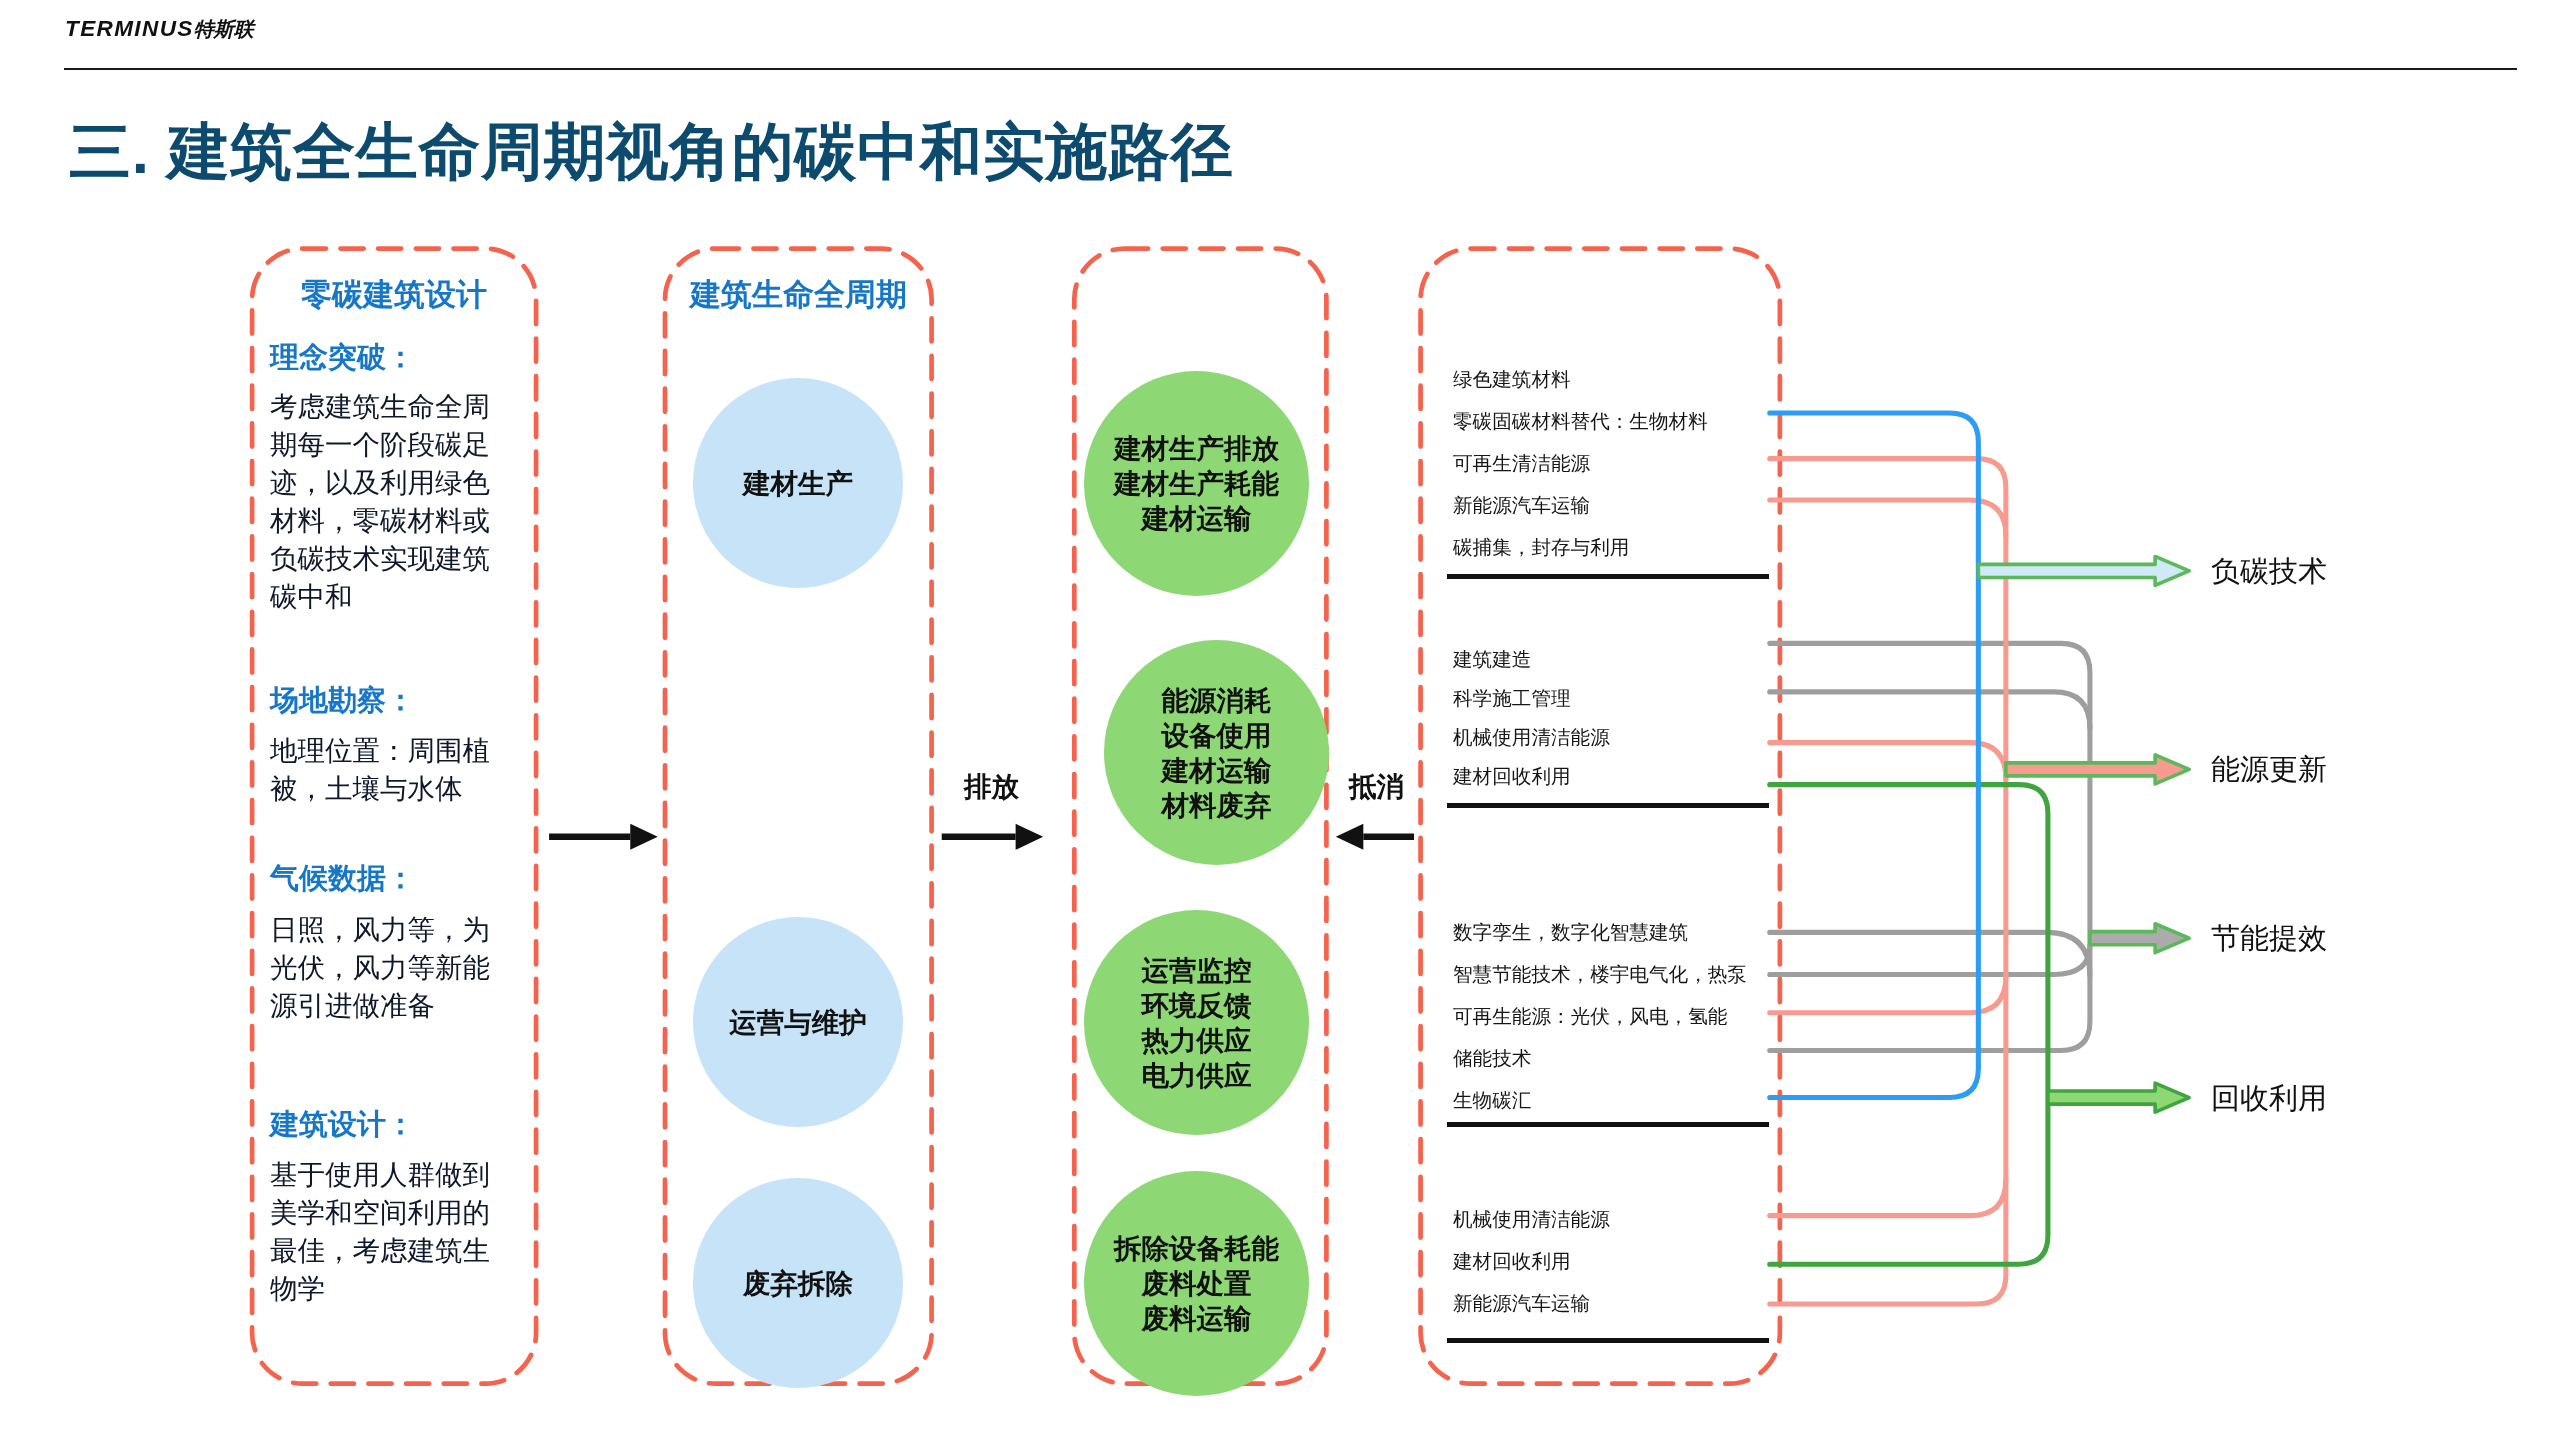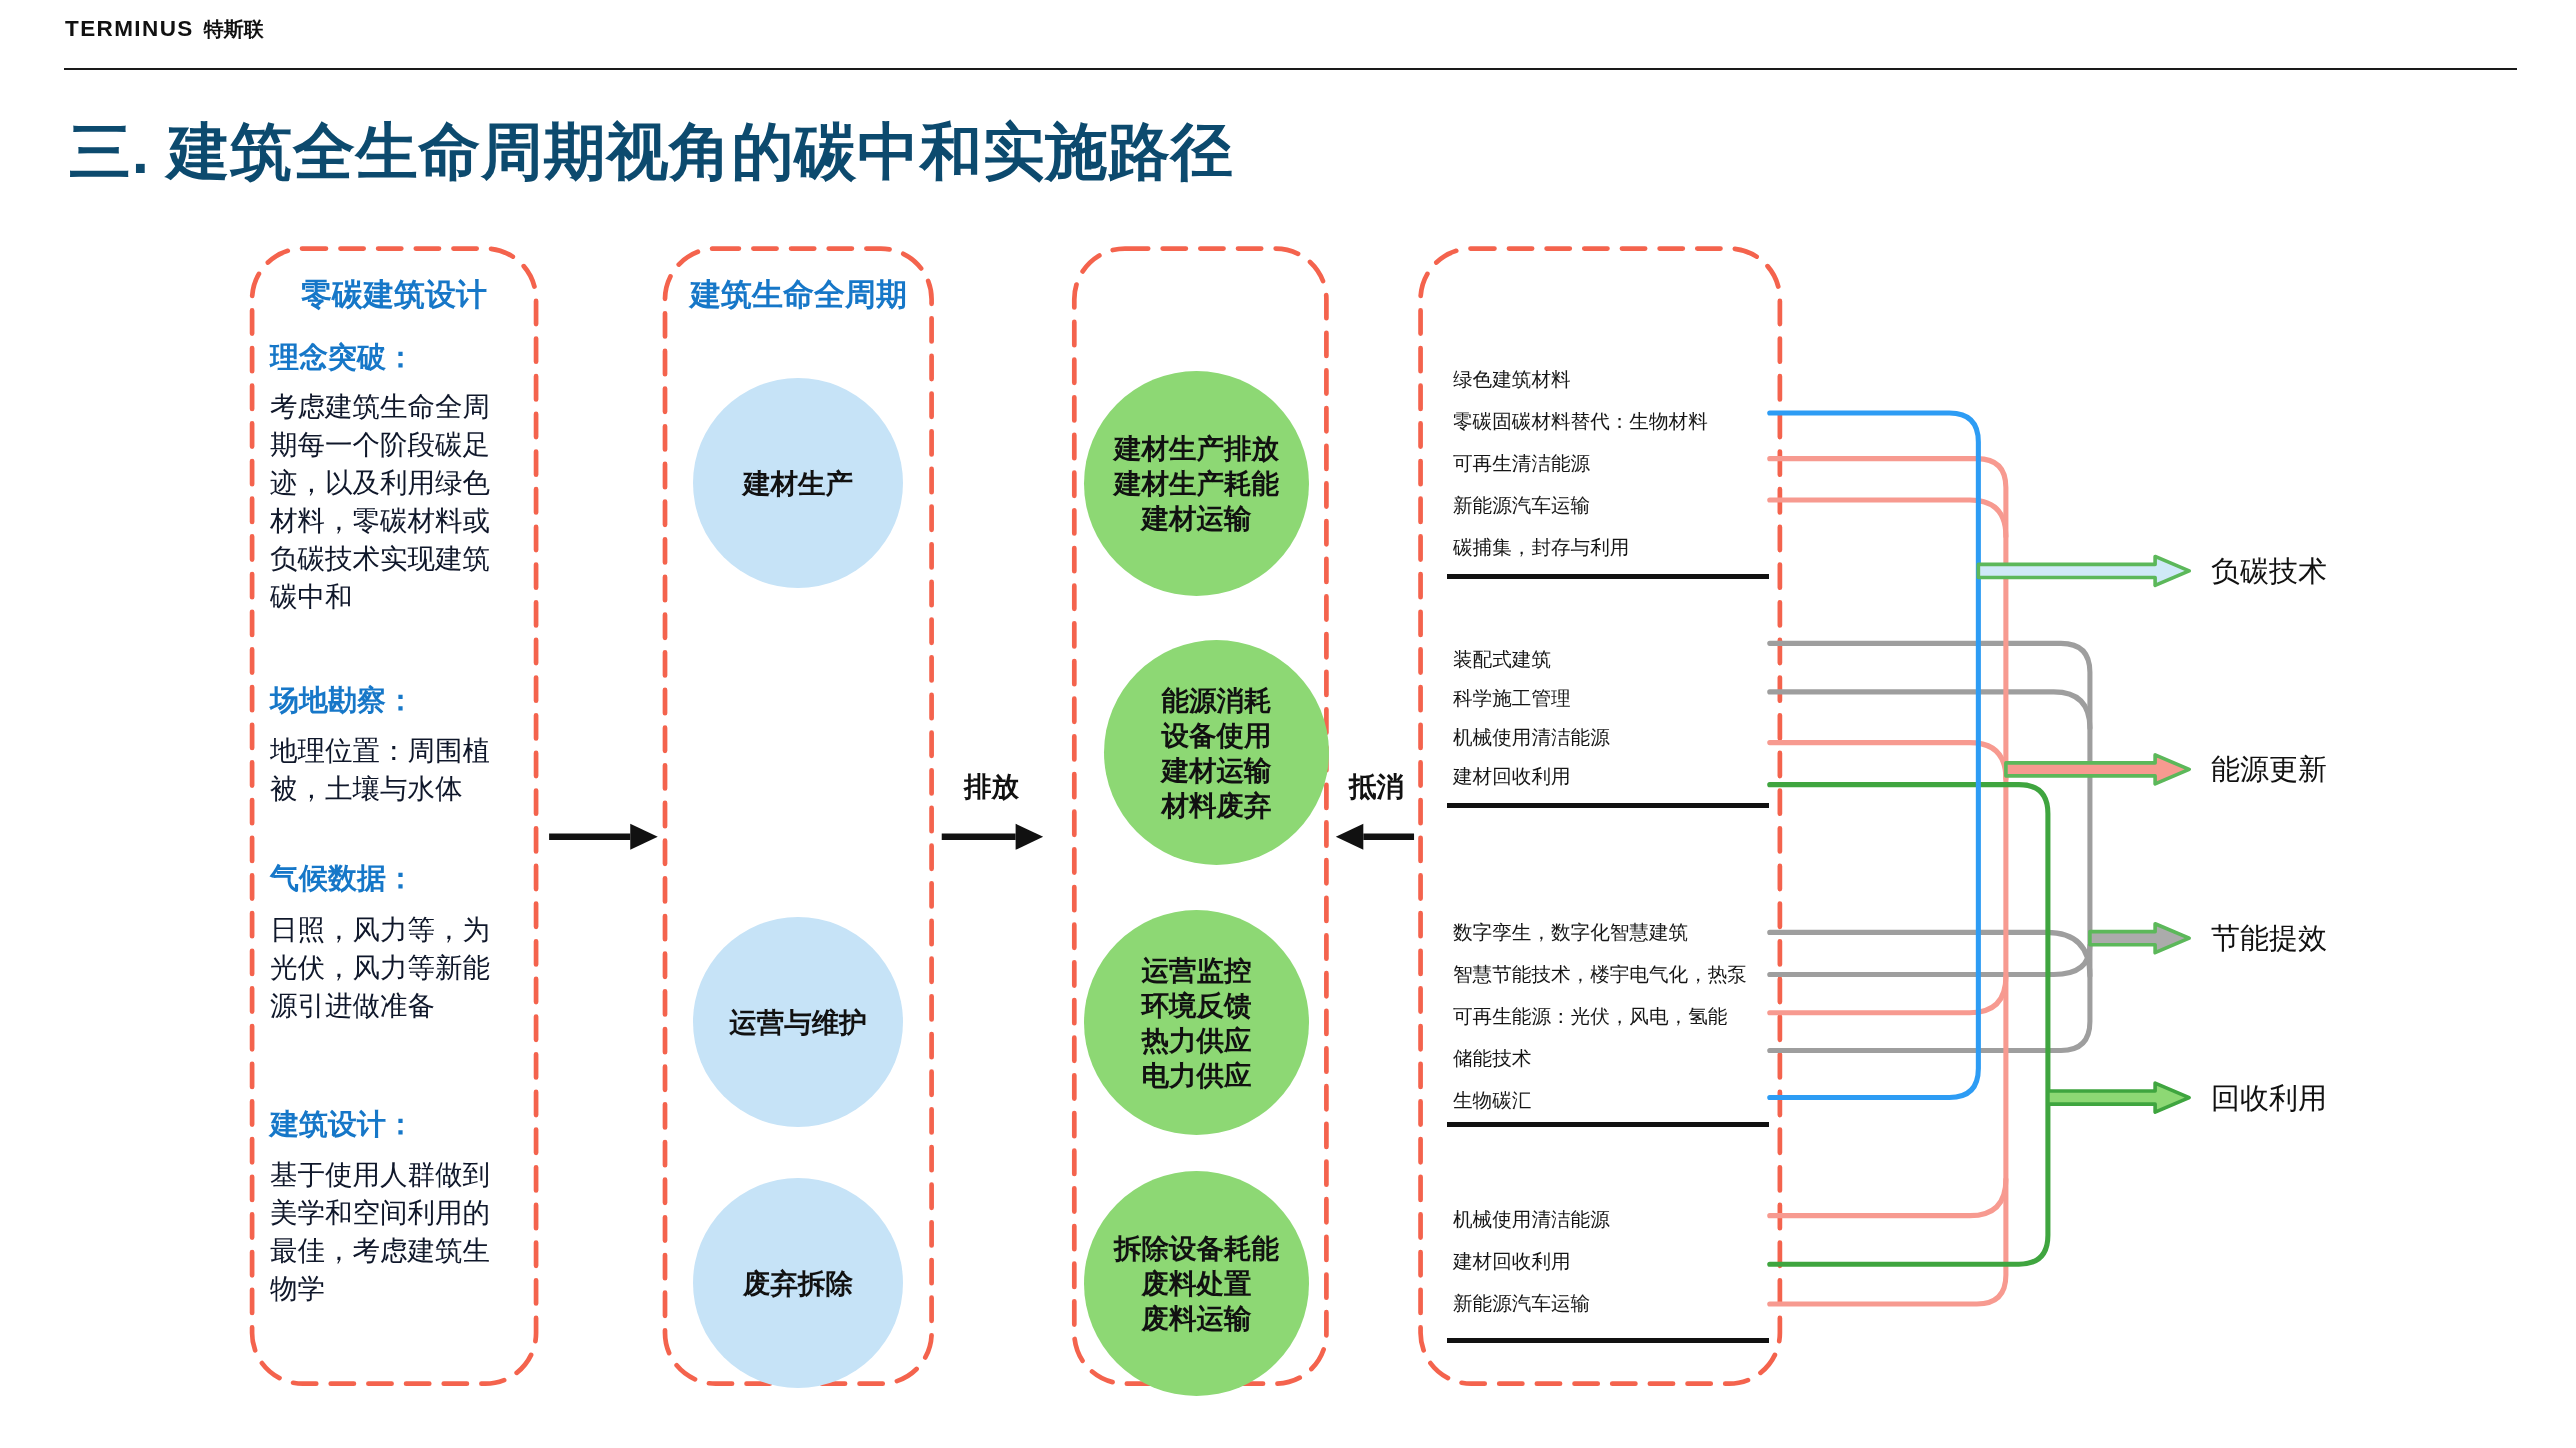--- a/index.html
+++ b/index.html
@@ -2,21 +2,21 @@
 <html style="font-size:11.6px"><head>
 <meta charset="utf-8">
 <title>碳中和实施路径</title>
 <style>
   html,body{margin:0;padding:0;background:#ffffff;}
   .canvas{
     position:relative;width:2576px;height:1449px;background:#ffffff;overflow:hidden;
     font-family:"Liberation Sans", sans-serif;color:#161616;
   }
   .abs{position:absolute;}
-  .logo{display:flex;align-items:baseline;gap:10px;}
+  .logo{display:flex;align-items:baseline;gap:0;font-style:italic;}
   .logo-en{font-size:22.5px;font-weight:700;letter-spacing:1.4px;color:#111;}
   .logo-cn{font-size:20px;font-weight:700;color:#111;}
   .rule{background:#1a1a1a;height:2.2px;}
   .page-title{font-size:62px;font-weight:800;letter-spacing:0.7px;color:#0c4a6e;white-space:nowrap;}
   .panel-title{font-size:31px;font-weight:700;color:#1677C8;text-align:center;white-space:nowrap;}
   .sec-h{font-size:29px;font-weight:800;color:#1677C8;white-space:nowrap;}
   .sec-b{font-size:27.5px;line-height:38px;width:233px;color:#0f172a;word-break:break-all;}
   .circle{border-radius:50%;display:flex;flex-direction:column;align-items:center;justify-content:center;text-align:center;}
   .circle.blue{background:#C6E3F7;width:210px;height:210px;}
   .circle.green{background:#8DD874;width:225px;height:225px;}
@@ -144,21 +144,21 @@
   <div class="abs group" style="left:1453px;top:358px;">
     <div class="g-line">绿色建筑材料</div>
     <div class="g-line">零碳固碳材料替代：生物材料</div>
     <div class="g-line">可再生清洁能源</div>
     <div class="g-line">新能源汽车运输</div>
     <div class="g-line">碳捕集，封存与利用</div>
   </div>
   <div class="abs sep" style="left:1447px;top:574px;"></div>
 
   <div class="abs group tight" style="left:1453px;top:640px;">
-    <div class="g-line">装配式建筑</div>
+    <div class="g-line">建筑建造</div>
     <div class="g-line">科学施工管理</div>
     <div class="g-line">机械使用清洁能源</div>
     <div class="g-line">建材回收利用</div>
   </div>
   <div class="abs sep" style="left:1447px;top:803px;"></div>
 
   <div class="abs group" style="left:1453px;top:911px;">
     <div class="g-line">数字孪生，数字化智慧建筑</div>
     <div class="g-line">智慧节能技术，楼宇电气化，热泵</div>
     <div class="g-line">可再生能源：光伏，风电，氢能</div>

